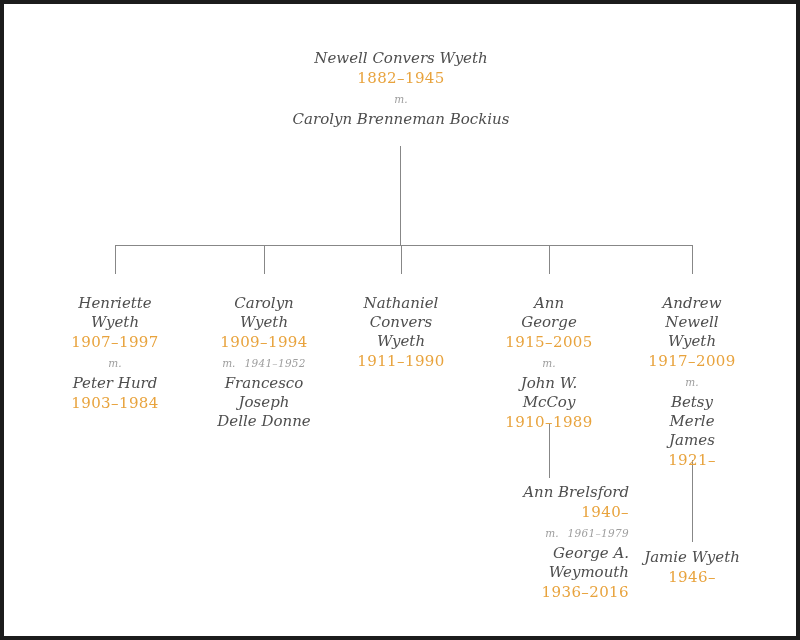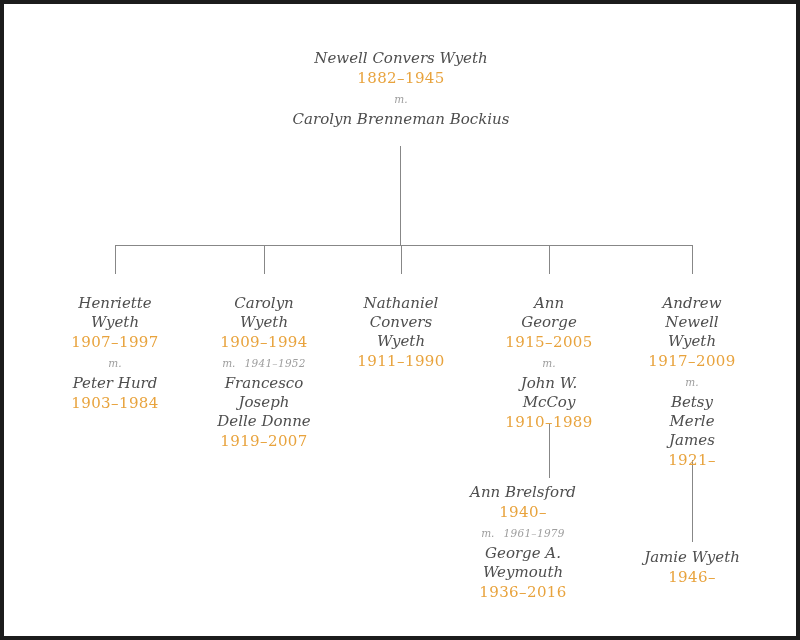--- a/index.html
+++ b/index.html
@@ -58,21 +58,21 @@
 
   
   .child { top: 290px; width: 140px; }
   .child-0 { left: 41px;  }
   .child-1 { left: 190px; }
   .child-2 { left: 327px; }
   .child-3 { left: 475px; }
   .child-4 { left: 618px; }
 
   
-  .grandchild-0 { left: 439px; top: 479px; width: 160px; }
+  .grandchild-0 { left: 465px; top: 479px; width: 160px; text-align: right; }
   .grandchild-1 { left: 608px; top: 544px; width: 160px; }
 
   
   .root-drop      { left: 396px;  top: 142px; height: 99px; }
   .siblings-bar   { left: 111px;  top: 241px; width: 577px; }
   .stub-0 { left: 111px;   top: 241px; height: 29px; }
   .stub-1 { left: 260px;   top: 241px; height: 29px; }
   .stub-2 { left: 397px;   top: 241px; height: 29px; }
   .stub-3 { left: 545px;   top: 241px; height: 29px; }
   .stub-4 { left: 688px;   top: 241px; height: 29px; }
@@ -117,21 +117,20 @@
   <div class="person-block child child-1">
     <div class="person-name">Carolyn
 Wyeth</div>
     <div class="person-dates">1909–1994</div>
     <div class="marriage-row">
       <span class="marriage-label">m.</span><span class="marriage-years">1941–1952</span>
     </div>
     <div class="person-name">Francesco
 Joseph
 Delle Donne</div>
-    <div class="person-dates">1919–2007</div>
   </div>
 
   <div class="person-block child child-2">
     <div class="person-name">Nathaniel
 Convers
 Wyeth</div>
     <div class="person-dates">1911–1990</div>
   </div>
 
   <div class="person-block child child-3">

